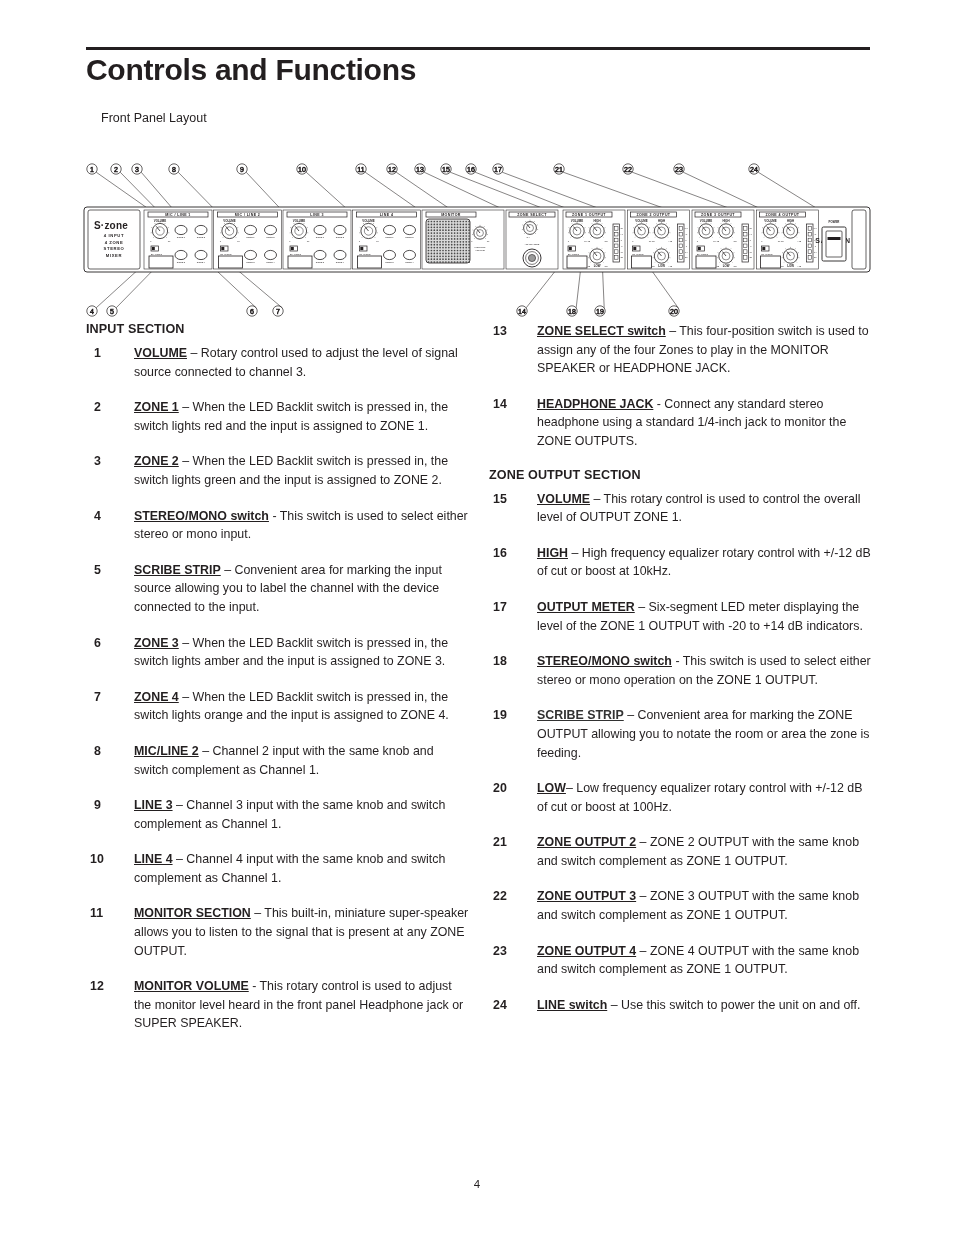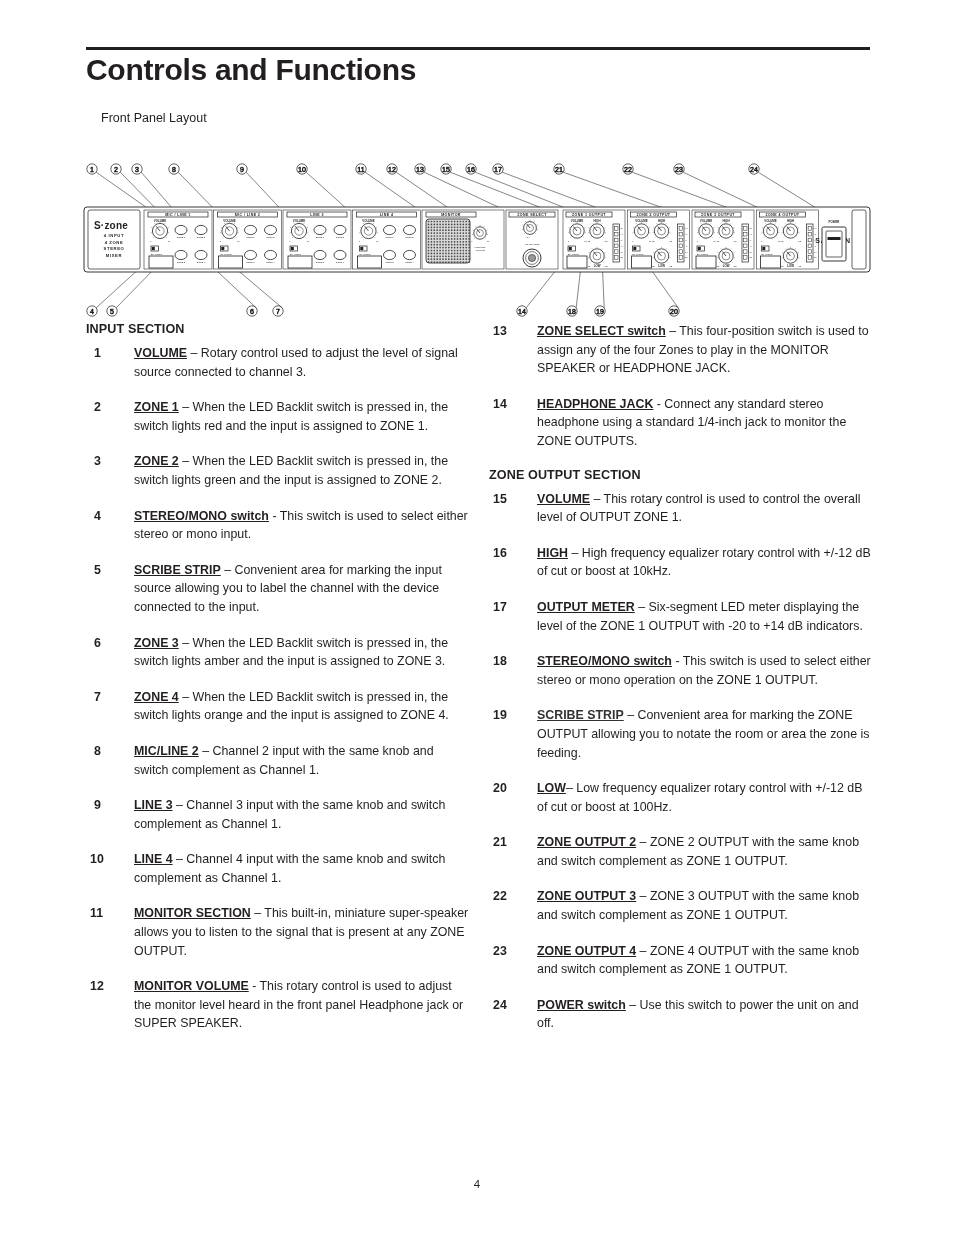--- a/index.html
+++ b/index.html
@@ -939,18 +939,18 @@
     <div id="right-items-zone">
         <div class="item"><span class="num wide">15</span><span class="term">VOLUME</span><span class="body"> – This rotary control is used to control the overall level of OUTPUT ZONE 1.</span></div>
         <div class="item"><span class="num wide">16</span><span class="term">HIGH</span><span class="body"> – High frequency equalizer rotary control with +/-12 dB of cut or boost at 10kHz.</span></div>
         <div class="item"><span class="num wide">17</span><span class="term">OUTPUT METER</span><span class="body"> – Six-segment LED meter displaying the level of the ZONE 1 OUTPUT with -20 to +14 dB indicators.</span></div>
         <div class="item"><span class="num wide">18</span><span class="term">STEREO/MONO switch</span><span class="body">  - This switch is used to select either stereo or mono operation on the ZONE 1 OUTPUT.</span></div>
         <div class="item"><span class="num wide">19</span><span class="term faded">SCRIBE STRIP</span><span class="body"> – Convenient area for marking the ZONE OUTPUT allowing you to notate the room or area the zone is feeding.</span></div>
         <div class="item"><span class="num wide">20</span><span class="term">LOW</span><span class="body">– Low frequency equalizer rotary control with +/-12 dB of cut or boost at 100Hz.</span></div>
         <div class="item"><span class="num wide">21</span><span class="term">ZONE OUTPUT 2</span><span class="body"> – ZONE 2 OUTPUT with the same knob and switch complement as ZONE 1 OUTPUT.</span></div>
         <div class="item"><span class="num wide">22</span><span class="term">ZONE OUTPUT 3</span><span class="body"> – ZONE 3 OUTPUT with the same knob and switch complement as ZONE 1 OUTPUT.</span></div>
         <div class="item"><span class="num wide">23</span><span class="term">ZONE OUTPUT 4</span><span class="body"> – ZONE 4 OUTPUT with the same knob and switch complement as ZONE 1 OUTPUT.</span></div>
-        <div class="item"><span class="num wide">24</span><span class="term">POWER switch</span><span class="body"> – Use this switch to power the unit on and off.</span></div>
+        <div class="item"><span class="num wide">24</span><span class="term">LINE switch</span><span class="body"> – Use this switch to power the unit on and off.</span></div>
       </div>
   </div>
 
   <div class="page-num">4</div>
 </div>
 
 </body></html>

